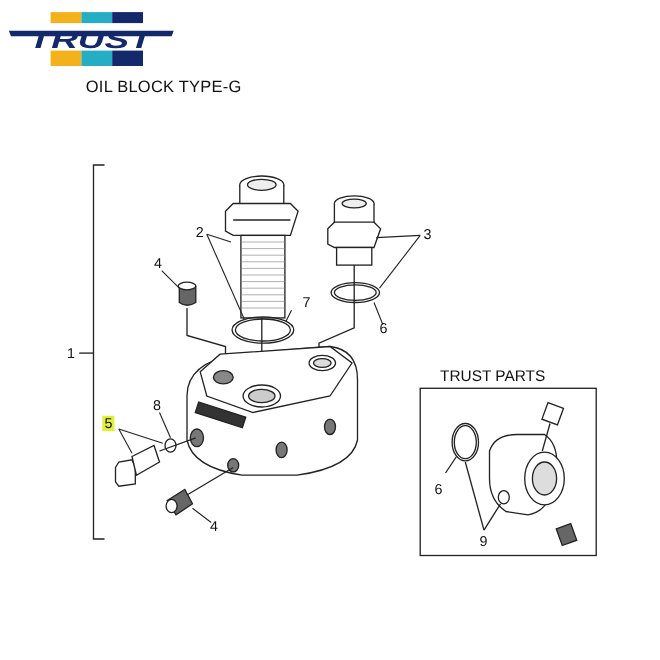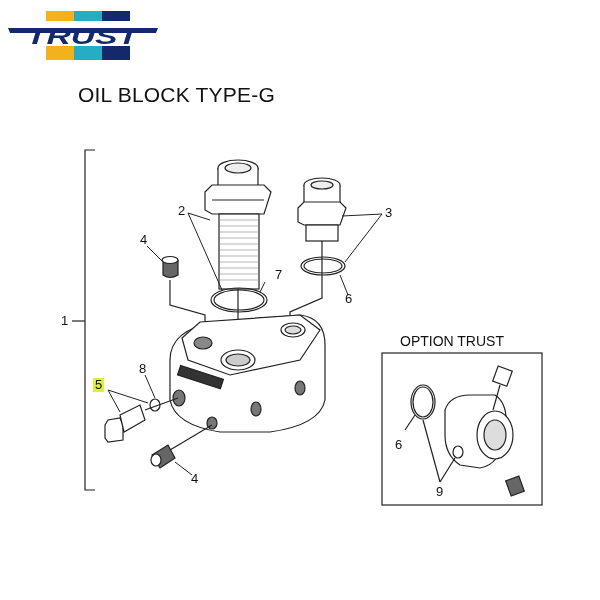--- a/index.html
+++ b/index.html
@@ -1,19 +1,19 @@
 <!DOCTYPE html>
 <html><head>
 <meta charset="utf-8">
 <style>
   html, body { margin:0; padding:0; background:#ffffff; }
   body { width:600px; height:600px; position:relative; overflow:hidden;
          font-family:"Liberation Sans", "DejaVu Sans", sans-serif; color:#111; }
   .logo { position:absolute; left:8px; top:8px; width:150px; height:56px; }
-  .title { position:absolute; left:78px; top:86px; font-size:21px; line-height:18px; letter-spacing:0.2px; }
+  .title { position:absolute; left:78px; top:71px; font-size:15px; line-height:18px; letter-spacing:0.2px; }
   .title div { white-space:nowrap; }
   .diagram { position:absolute; left:0; top:0; width:600px; height:600px; }
   .lbl { position:absolute; font-size:13px; line-height:14px; }
   .hl { background:#dff03a; padding:0 2px; }
   .opt-title { position:absolute; left:400px; top:333px; font-size:14px; }
 </style>
 </head>
 <body>
 
 <svg class="logo" viewBox="0 0 150 56">
@@ -146,15 +146,15 @@
 <div class="lbl" style="left:61px; top:314px;">1</div>
 <div class="lbl" style="left:178px; top:204px;">2</div>
 <div class="lbl" style="left:385px; top:206px;">3</div>
 <div class="lbl" style="left:140px; top:233px;">4</div>
 <div class="lbl" style="left:191px; top:472px;">4</div>
 <div class="lbl hl" style="left:93px; top:378px;">5</div>
 <div class="lbl" style="left:345px; top:292px;">6</div>
 <div class="lbl" style="left:275px; top:268px;">7</div>
 <div class="lbl" style="left:139px; top:362px;">8</div>
 
-<div class="opt-title">OPTION TRUST</div>
+<div class="opt-title">TRUST PARTS</div>
 <div class="lbl" style="left:395px; top:438px;">6</div>
 <div class="lbl" style="left:436px; top:485px;">9</div>
 
 </body></html>

